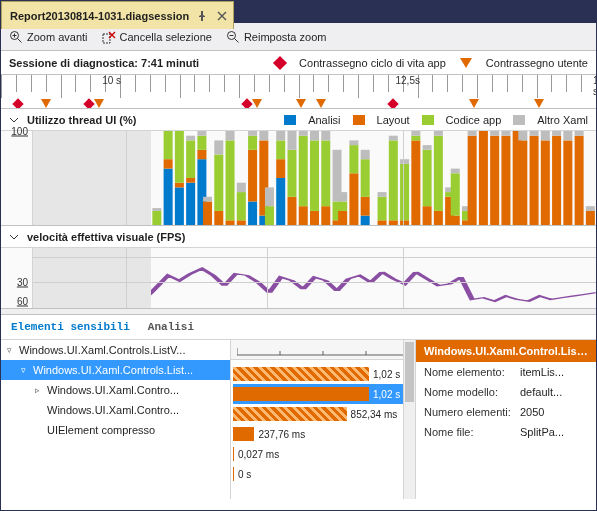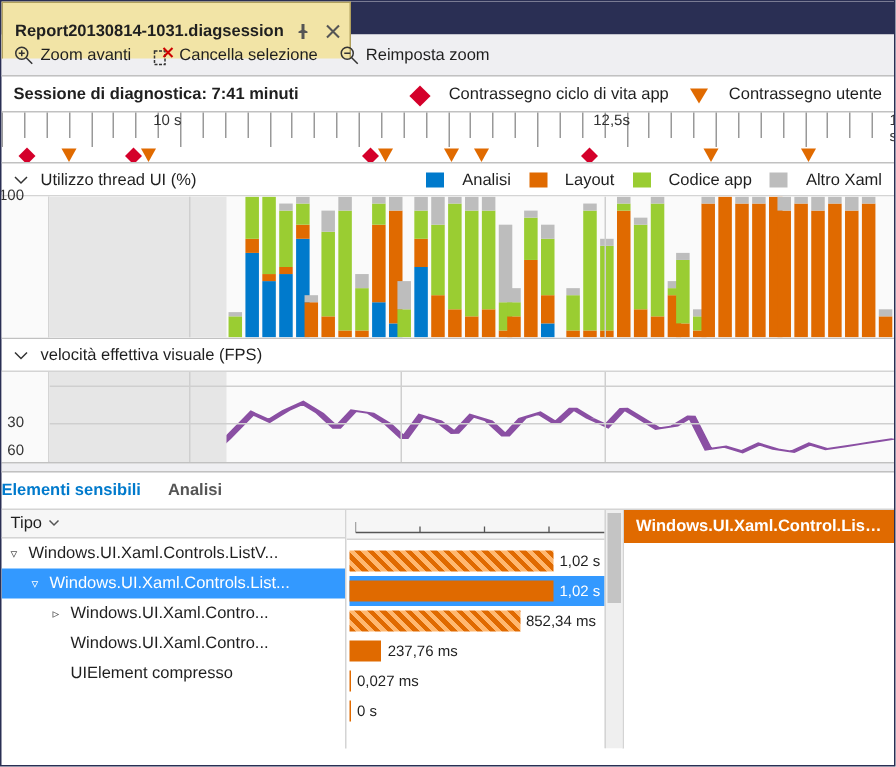--- a/index.html
+++ b/index.html
@@ -30,74 +30,74 @@
   body{
     margin:0;font:11px "Segoe UI",Tahoma,Arial,sans-serif;color:var(--text);
     background:var(--bg);width:597px;height:511px;overflow:hidden;
     border:1px solid #2a2f54;
   }
   
   .tabstrip{background:#2a2f54;height:22px;display:flex;}
   .tab{
     background:var(--tab-bg);border:1px solid var(--tab-border);
     border-bottom:none;display:flex;align-items:center;
-    padding:1px 4px 1px 8px;height:38px;margin-top:0;
+    padding:1px 4px 1px 8px;height:28px;margin-top:0;
     font-weight:bold;
   }
   .tab .icon{width:14px;height:14px;display:flex;align-items:center;justify-content:center;font-size:12px;color:#5a5a5a;margin-left:6px;}
   .pin svg,.close svg{width:10px;height:10px;}
   
   .toolbar{
     background:var(--toolbar-bg);border-bottom:1px solid var(--border);
     display:flex;align-items:center;gap:14px;padding:4px 8px;height:28px;
   }
   .tbtn{display:flex;align-items:center;gap:4px;cursor:pointer;}
   .tbtn svg{width:14px;height:14px;}
   
   .session{
     border-bottom:1px solid var(--border);padding:4px 8px;display:flex;
     align-items:center;height:24px;gap:6px;
   }
   .session .title{font-weight:bold;}
-  .session .legend{margin-left:auto;display:flex;align-items:flex-end;gap:14px;}
+  .session .legend{margin-left:auto;display:flex;align-items:center;gap:14px;}
   .diamond{width:10px;height:10px;transform:rotate(45deg);display:inline-block;}
   .diamond.red{background:var(--red);}
   .tri{width:0;height:0;border-left:6px solid transparent;border-right:6px solid transparent;border-top:10px solid var(--orange);display:inline-block;}
   
   .ruler-wrap{position:relative;height:34px;border-bottom:1px solid var(--border);}
   .ruler{position:absolute;inset:0;padding-left:40px;}
   .ruler .tick{position:absolute;top:0;bottom:14px;width:1px;background:var(--axis);}
   .ruler .lab{position:absolute;top:0;font-size:10px;color:#333;}
   .markers{position:absolute;left:0;right:0;bottom:0;height:14px;overflow:hidden;}
   .markers .m{position:absolute;bottom:0;}
   .mdia{width:8px;height:8px;transform:rotate(45deg);background:var(--red);}
   .mtrio{width:0;height:0;border-left:5px solid transparent;border-right:5px solid transparent;border-top:9px solid var(--orange);}
   
   .panel{border-bottom:1px solid var(--border);position:relative;}
   .panel-head{
     display:flex;align-items:center;gap:8px;padding:4px 8px;height:22px;
     border-bottom:1px solid var(--border2);
   }
   .panel-head .collapse{width:10px;height:10px;display:inline-flex;}
-  .panel-head .name{font-weight:normal;}
+  .panel-head .name{font-weight:bold;}
   .panel-head .legend{margin-left:auto;display:flex;align-items:center;gap:12px;}
   .swatch{width:12px;height:10px;display:inline-block;}
   .chart-body{display:flex;height:94px;position:relative;background:var(--chart-bg);}
   .chart-body.small{height:60px;}
   .yaxis{width:32px;border-right:1px solid var(--border2);position:relative;}
-  .yaxis .yt{position:absolute;right:16px;font-size:10px;color:#333;transform:translateY(-50%);}
+  .yaxis .yt{position:absolute;right:4px;font-size:10px;color:#333;transform:translateY(-50%);text-decoration:underline;}
   .plot{flex:1;position:relative;overflow:hidden;}
   .plot .grid{position:absolute;left:0;right:0;height:1px;background:var(--grid);}
   .plot .shade{position:absolute;top:0;bottom:0;left:0;background:var(--shade);}
   .plot .vline{position:absolute;top:0;bottom:0;width:1px;background:var(--grid);}
   svg{display:block;}
   
   .splitter{height:6px;background:var(--toolbar-bg);border-bottom:1px solid var(--border);cursor:row-resize;}
   
-  .btabs{display:flex;gap:18px;padding:6px 0;}
+  .btabs{display:flex;gap:18px;padding:6px 10px;font-family:Liberation Mono, monospace;}
   .btab{font-weight:bold;color:#555;cursor:pointer;}
   .btab.active{color:var(--blue);}
   
   .bottom{display:grid;grid-template-columns:230px 1fr 180px;height:160px;border-top:1px solid var(--border2);}
   .col{border-right:1px solid var(--border2);position:relative;overflow:hidden;}
   .col:last-child{border-right:none;}
   .colhead{border-bottom:1px solid var(--border2);padding:3px 6px;font-size:11px;background:#f6f6f6;display:flex;align-items:center;}
   .tree{font-size:11px;}
   .trow{display:flex;align-items:center;height:20px;padding:0 4px;white-space:nowrap;overflow:hidden;gap:2px;}
   .trow.sel{background:var(--sel);color:#fff;}
@@ -443,28 +443,20 @@
 
 <div class="splitter"></div>
 
 <div class="btabs">
   <div class="btab active">Elementi sensibili</div>
   <div class="btab">Analisi</div>
 </div>
 
 <div class="bottom">
   <div class="col">
-    <div class="colhead">
-      <span>Tipo</span>
-      <span style="margin-left:4px">
-        <svg width="8" height="8" viewBox="0 0 8 8">
-            <path d="M1 2l3 3 3-3" fill="none" stroke="#555"></path>
-          </svg>
-      </span>
-    </div>
     <div class="tree" id="tree">
         <div class="trow" style="padding-left: 6px;">
           <span class="exp">▿</span>
           <span>Windows.UI.Xaml.Controls.ListV...</span>
         </div>
         <div class="trow sel" style="padding-left: 20px;">
           <span class="exp">▿</span>
           <span>Windows.UI.Xaml.Controls.List...</span>
         </div>
         <div class="trow" style="padding-left: 34px;">
@@ -519,14 +511,32 @@
           <span class="val">0 s</span>
         </div>
       </div>
     <div class="scroll">
       <div class="thumb" style="top:2px;height:60px"></div>
     </div>
     <div class="drag"></div>
   </div>
   <div class="col">
     <div class="phead">Windows.UI.Xaml.Control.ListVi...</div>
+    <div id="props">
+        <div class="prow">
+          <div class="k">Nome elemento:</div>
+          <div class="v">itemLis...</div>
+        </div>
+        <div class="prow">
+          <div class="k">Nome modello:</div>
+          <div class="v">default...</div>
+        </div>
+        <div class="prow">
+          <div class="k">Numero elementi:</div>
+          <div class="v">2050</div>
+        </div>
+        <div class="prow">
+          <div class="k">Nome file:</div>
+          <div class="v">SplitPa...</div>
+        </div>
+      </div>
   </div>
 </div>
 
 </body></html>

